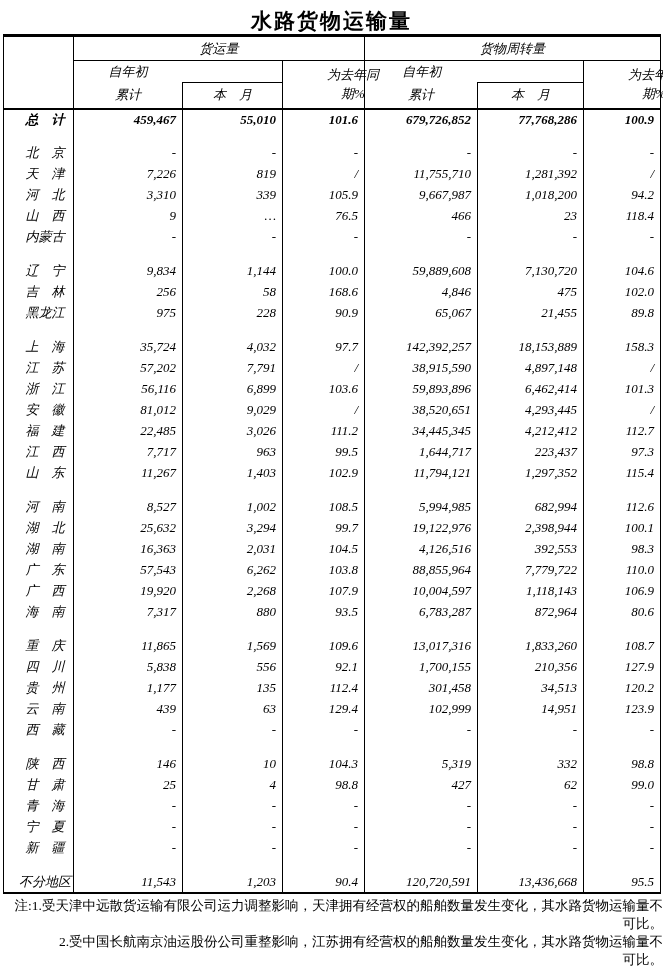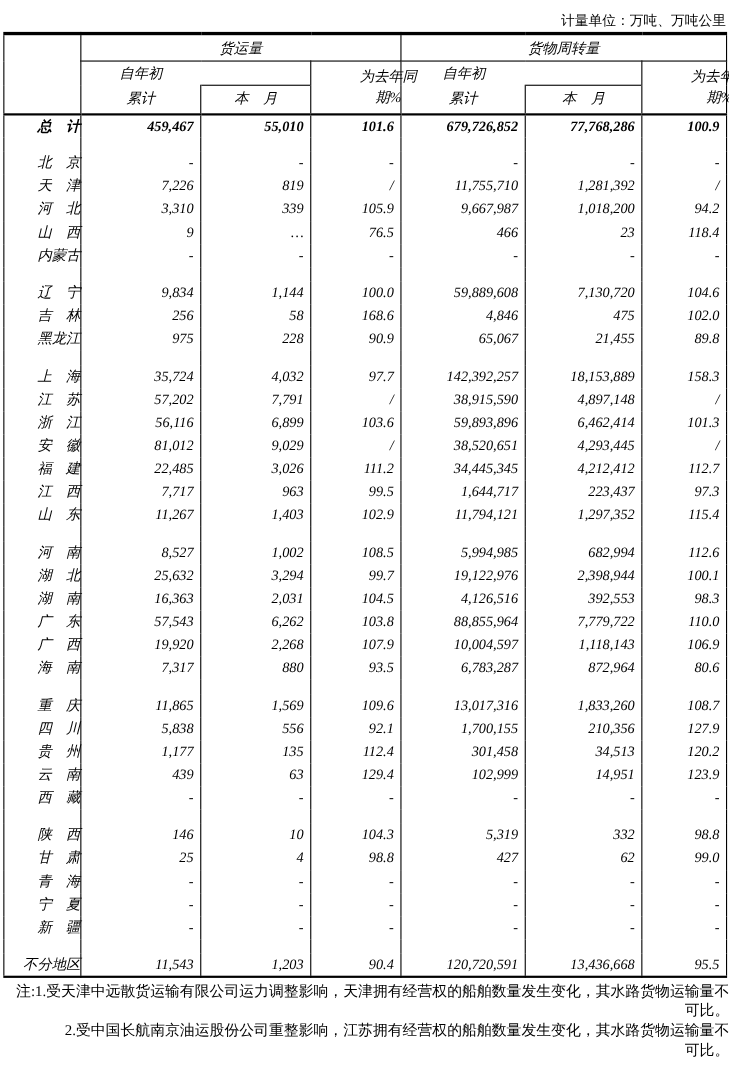--- a/index.html
+++ b/index.html
@@ -57,21 +57,21 @@
   td.hY { }
   td.hY .yoy-wrap { display: inline-block; width: 60px; text-align: center; line-height: 19px; }
   td.hCb { border-top: 1px solid #000; }
   tr.rowC td { border-bottom: 2px solid #000; }
   td.hY, td.h-region { border-bottom: 2px solid #000; padding-left: 40px; }
 
   
   tbody tr { height: 21px; }
   tbody tr.gap { height: 13px; }
   td.region {
-    text-align: right;
+    text-align: center;
     padding-left: 13px;
     font-size: 14px;
     white-space: nowrap;
   }
   td.num {
     text-align: right;
     padding-right: 6px;
     font-size: 12.5px;
   }
   tr.bold td { font-weight: bold; }
@@ -79,22 +79,22 @@
   
   .notes { margin-top: 3px; font-size: 13.5px; line-height: 18px; width: 660px; }
   .note { text-align: right; }
   .note.indent { padding-left: 53px; }
 </style>
 </head>
 <body>
 
 <div class="page">
 
-
-  <div class="unit-note">计量单位：万吨、万吨公里</div>
+  <h1 class="title">水路货物运输量</h1>
+
 
   <table class="stat">
     <colgroup>
       <col class="c-region">
         <col class="c1">
         <col class="c2">
         <col class="c3">
       <col class="c4">
         <col class="c5">
         <col class="c6">

